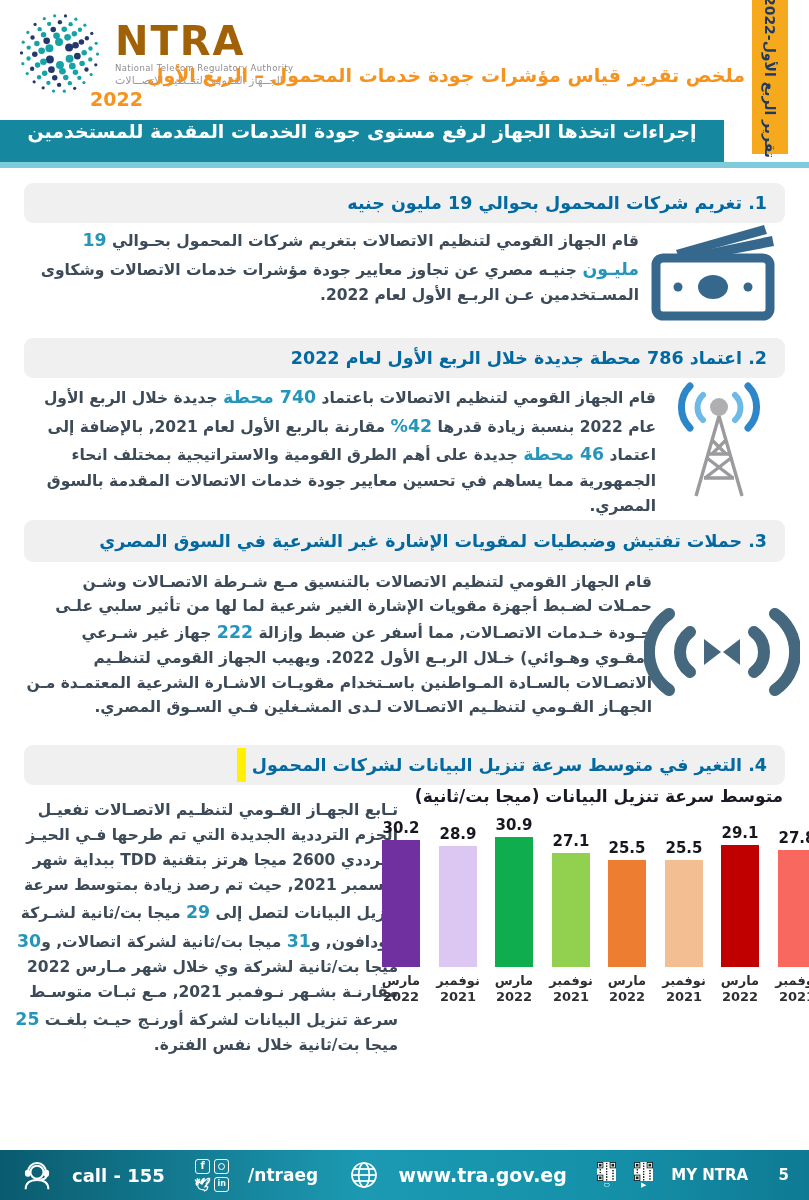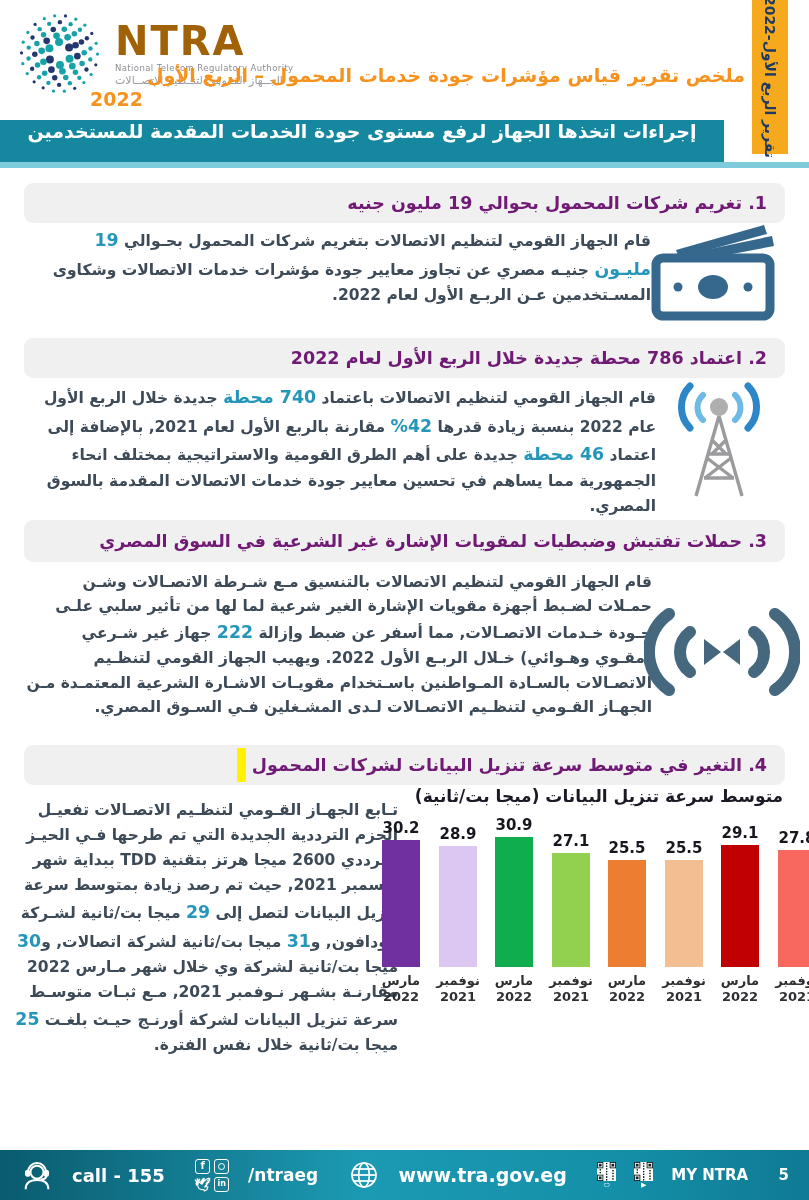--- a/index.html
+++ b/index.html
@@ -26,21 +26,21 @@
   .banner {
     position:absolute; left:0; top:120px; width:724px; height:42px; background:#1588A0;
     display:flex; justify-content:center; z-index:4;
   }
   .banner span { color:#fff; font-size:19px; font-weight:bold; direction:rtl; }
   .banner-strip { position:absolute; left:0; top:162px; width:809px; height:6px; background:#7ECBDC; z-index:3; }
   
   .sec-h {
     position:absolute; left:24px; width:761px; height:40px; background:#F0F0F1; border-radius:9px;
     display:flex; align-items:center; gap:6px; direction:rtl; padding:0 18px;
-    color:#701a75; font-weight:bold; font-size:17.5px;
+    color:#0369a1; font-weight:bold; font-size:17.5px;
   }
   .cursor-mark { display:inline-block; width:9px; height:34px; background:#FFF100; }
   .body-txt {
     position:absolute; direction:rtl; text-align:right; color:#3D4A57;
     font-size:15.5px; font-weight:600; line-height:1.65;
   }
   .hl { color:#2596BA; font-weight:bold; font-size:1.12em; }
   .icon-box { position:absolute; }
   
   .chart { position:absolute; left:398px; top:786px; width:402px; }
@@ -168,21 +168,21 @@
   </div>
 
   <div class="banner">
     <span>إجراءات اتخذها الجهاز لرفع مستوى جودة الخدمات المقدمة للمستخدمين</span>
   </div>
   <div class="banner-strip"></div>
 
   <div class="sec-h" style="top:183px;">
     <span>1. تغريم شركات المحمول بحوالي 19 مليون جنيه</span>
   </div>
-  <div class="body-txt" style="left:36px; top:226px; width:615px;"><span>قام الجهاز القومي لتنظيم الاتصالات بتغريم شركات المحمول بحـوالي </span><span class="hl">19 مليـون</span><span> جنيـه مصري عن تجاوز معايير جودة مؤشرات خدمات الاتصالات وشكاوى المسـتخدمين عـن الربـع الأول لعام 2022.</span></div>
+  <div class="body-txt" style="left:24px; top:226px; width:615px;"><span>قام الجهاز القومي لتنظيم الاتصالات بتغريم شركات المحمول بحـوالي </span><span class="hl">19 مليـون</span><span> جنيـه مصري عن تجاوز معايير جودة مؤشرات خدمات الاتصالات وشكاوى المسـتخدمين عـن الربـع الأول لعام 2022.</span></div>
   <div class="icon-box" style="left:646px; top:220px;">
     <svg width="134" height="104" viewBox="0 0 134 104">
       <polygon points="30,30 118,5 121,14 33,38" fill="#36688E"></polygon>
       <polygon points="40,34 126,16 128,26 44,42" fill="#36688E"></polygon>
       <rect x="10" y="38" width="114" height="58" rx="7" fill="#ffffff" stroke="#36688E" stroke-width="9"></rect>
       <ellipse cx="67" cy="67" rx="15" ry="12" fill="#36688E"></ellipse>
       <circle cx="32" cy="67" r="4.5" fill="#36688E"></circle>
       <circle cx="102" cy="67" r="4.5" fill="#36688E"></circle>
     </svg>
   </div>

